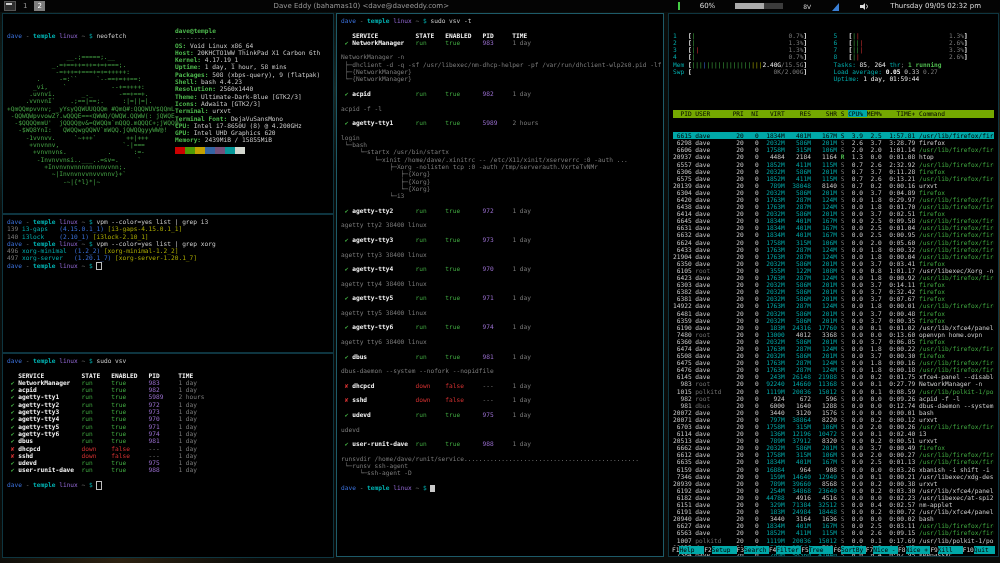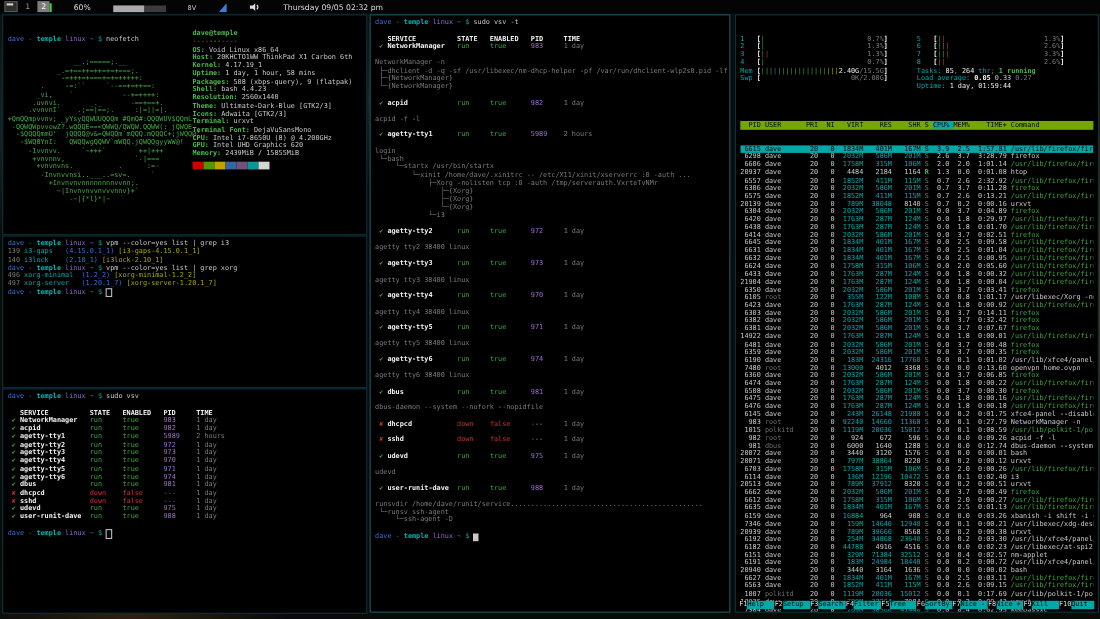--- a/index.html
+++ b/index.html
@@ -15,21 +15,21 @@
     font-family:"DejaVu Sans Mono",monospace;
   }
   
   .panel{position:absolute;left:0;top:0;width:1000px;height:12px;background:#040404;display:flex;align-items:center;z-index:5;font-family:"DejaVu Sans",sans-serif;font-size:7px;color:#bbb;}
   .panel-left{display:flex;align-items:center;gap:4px;padding-left:4px;}
   .app-icon{width:10px;height:8px;background:#2e2e2e;border:1px solid #555;position:relative;}
   .app-icon:before{content:"";position:absolute;left:1px;top:1px;width:6px;height:2px;background:#cfcfcf;}
   .ws{padding:0 3px;height:10px;line-height:10px;color:#999;}
   .ws.active{background:#7d7d7d;color:#fff;}
   .panel-title{flex:1;text-align:center;color:#9a9a9a;}
-  .panel-right{display:flex;align-items:flex-end;gap:20px;padding-right:2px;color:#ddd;}
+  .panel-right{display:flex;align-items:center;gap:20px;padding-right:19px;color:#ddd;}
   .batt-green{display:inline-block;width:2px;height:8px;background:#44cc44;}
   .batt-gauge{display:inline-block;width:48px;height:6px;background:#3c3c3c;position:relative;}
   .batt-gauge .fill{position:absolute;left:0;top:0;height:6px;background:#aaaaaa;}
   .batt-label{font-size:6px;color:#ccc;}
   
   .term{position:absolute;background:#000;border:1px solid #0e3540;overflow:hidden;padding:3px 4px;
         font-size:6.2px;line-height:7.3px;color:#c8c8c8;white-space:pre;z-index:1;}
   .term.focused{border-color:#1d5a68;}
   .tl{white-space:pre;height:7.3px;}
   
@@ -63,20 +63,21 @@
 </style>
 </head>
 <body>
 
 <div class="panel">
   <div class="panel-left">
     <span class="app-icon"></span>
     <span class="ws">1</span>
     <span class="ws active">2</span>
   </div>
+  <div class="panel-title">Dave Eddy (bahamas10) &lt;dave@daveeddy.com&gt;</div>
   <div class="panel-right">
     <span class="batt-green"></span>
     <span>60%</span>
     <span class="batt-gauge">
         <span class="fill" style="width:60%"></span>
       </span>
     <span class="batt-label">8V</span>
     <svg width="9" height="9">
         <polygon points="1,9 8,9 8,1" fill="#3a7fd5"></polygon>
       </svg>

